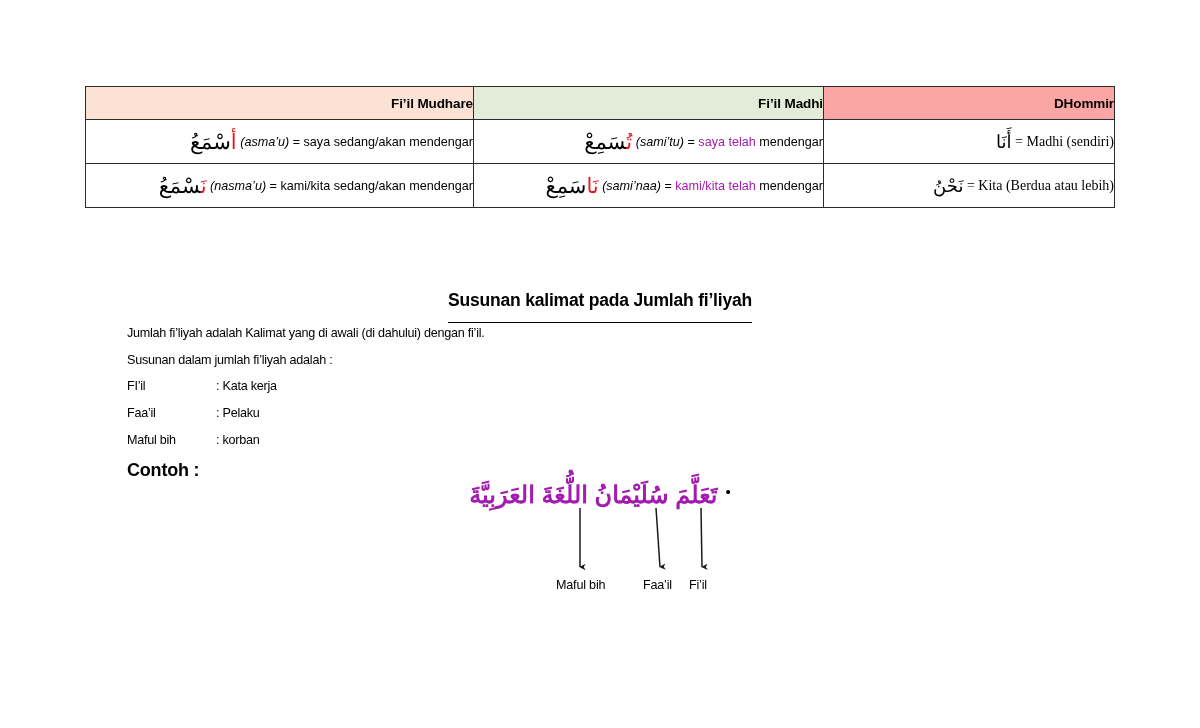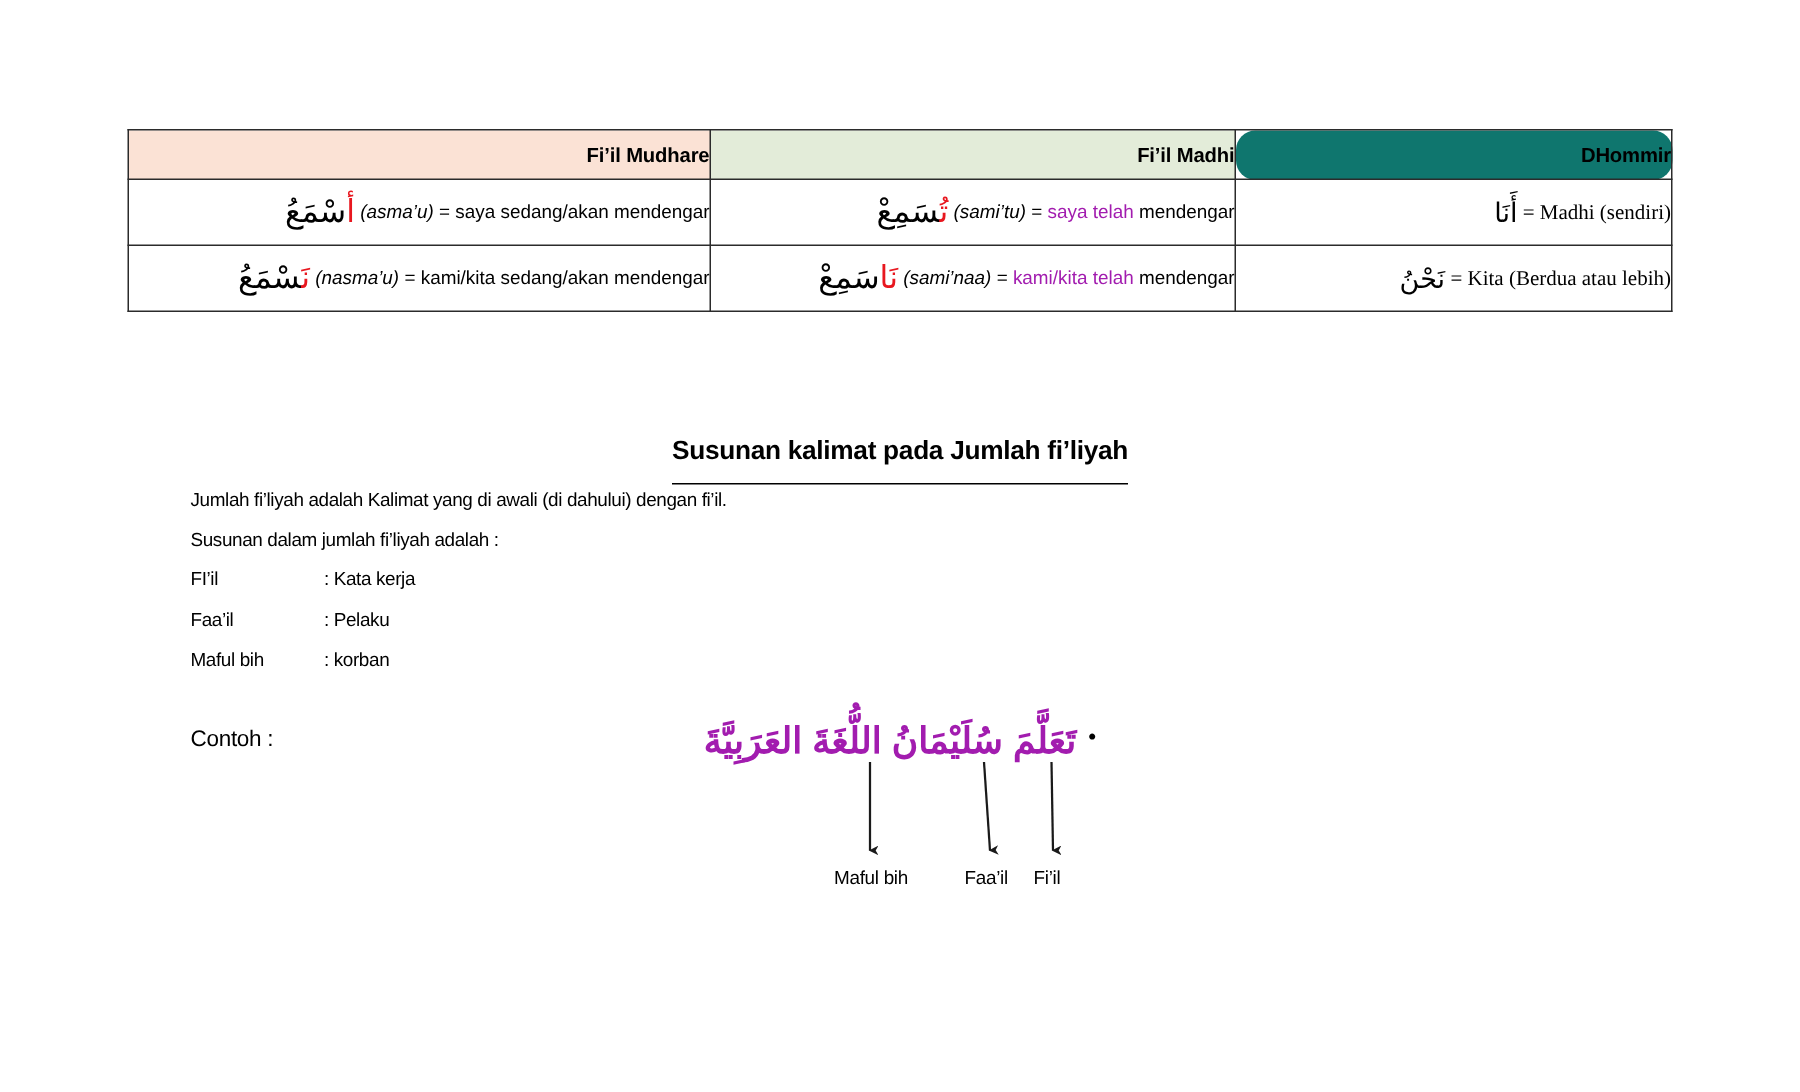--- a/index.html
+++ b/index.html
@@ -37,21 +37,21 @@
 
   .hdr {
     height: 32px;
     text-align: center;
     font-weight: bold;
     font-size: 13.5px;
     letter-spacing: -0.1px;
   }
   .hdr-peach  { background: #fbe2d5; }
   .hdr-green  { background: #e3ecd9; }
-  .hdr-yellow { background: #0f766e; border-radius: 13px; }
+  .hdr-yellow { background: #fca5a5; }
 
   .span-row {
     height: 28px;
     text-align: center;
     font-family: "Liberation Serif", serif;
     font-weight: bold;
     font-size: 15px;
   }
 
   .data-cell {
@@ -118,24 +118,23 @@
     height: 27px;
     align-items: flex-start;
   }
   .defterm { width: 89px; }
   .defval  { }
 
   .contoh {
     position: absolute;
     left: 127px;
     top: 460px;
-    font-size: 15px;
-    font-weight: normal;
+    font-size: 18px;
+    font-weight: bold;
     letter-spacing: -0.2px;
-    margin-top: 24px;
   }
 
   
   .example-line {
     position: absolute;
     left: 0;
     top: 482px;
     width: 1200px;
     text-align: center;
     direction: rtl;

